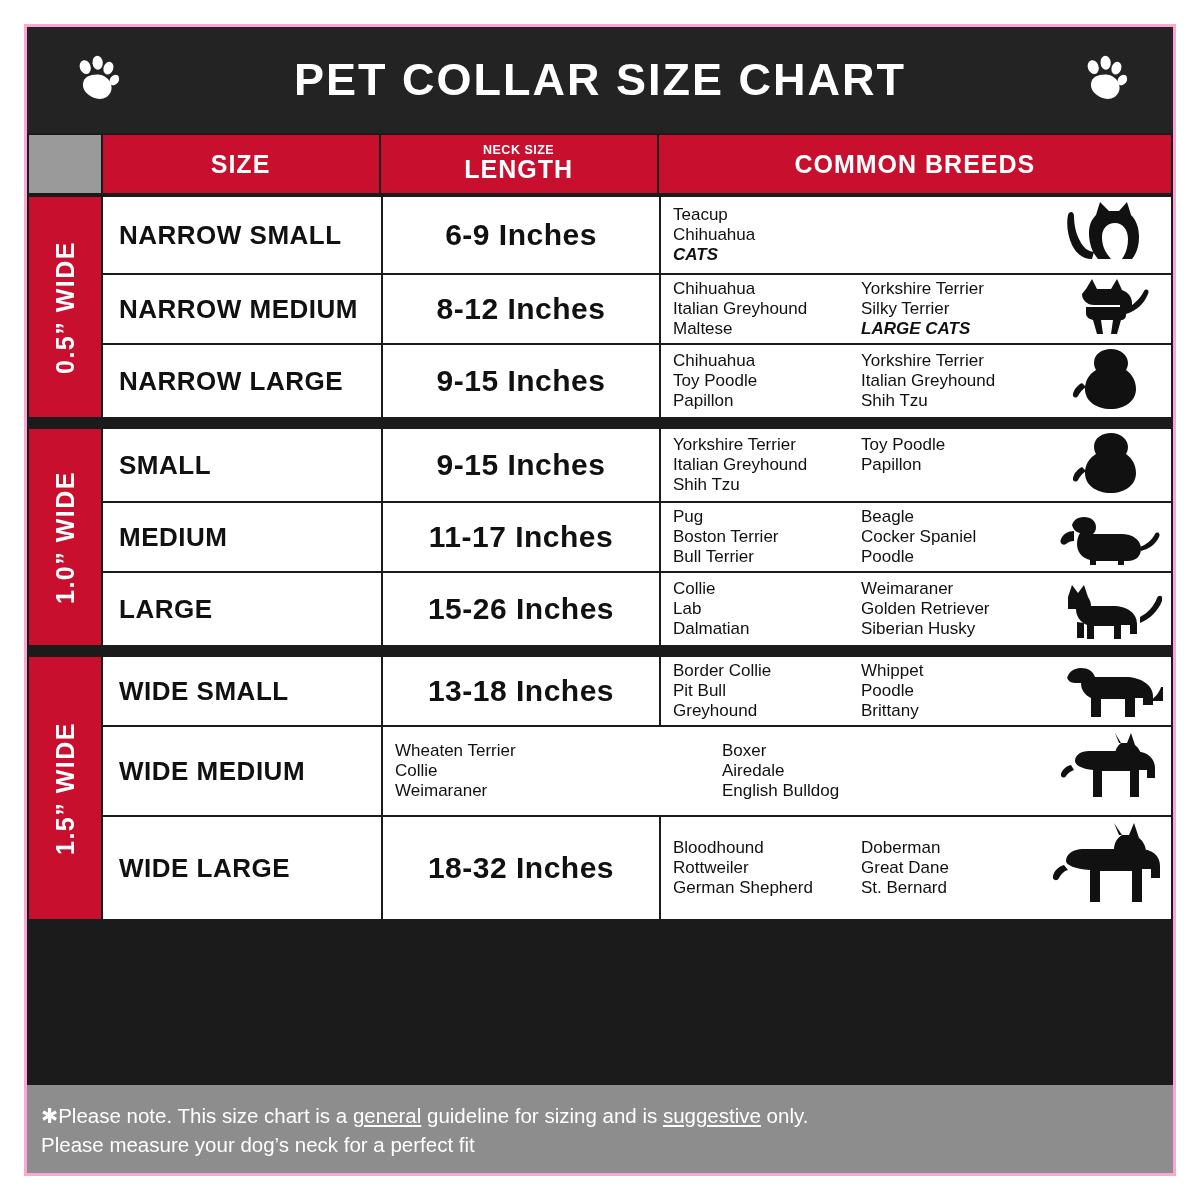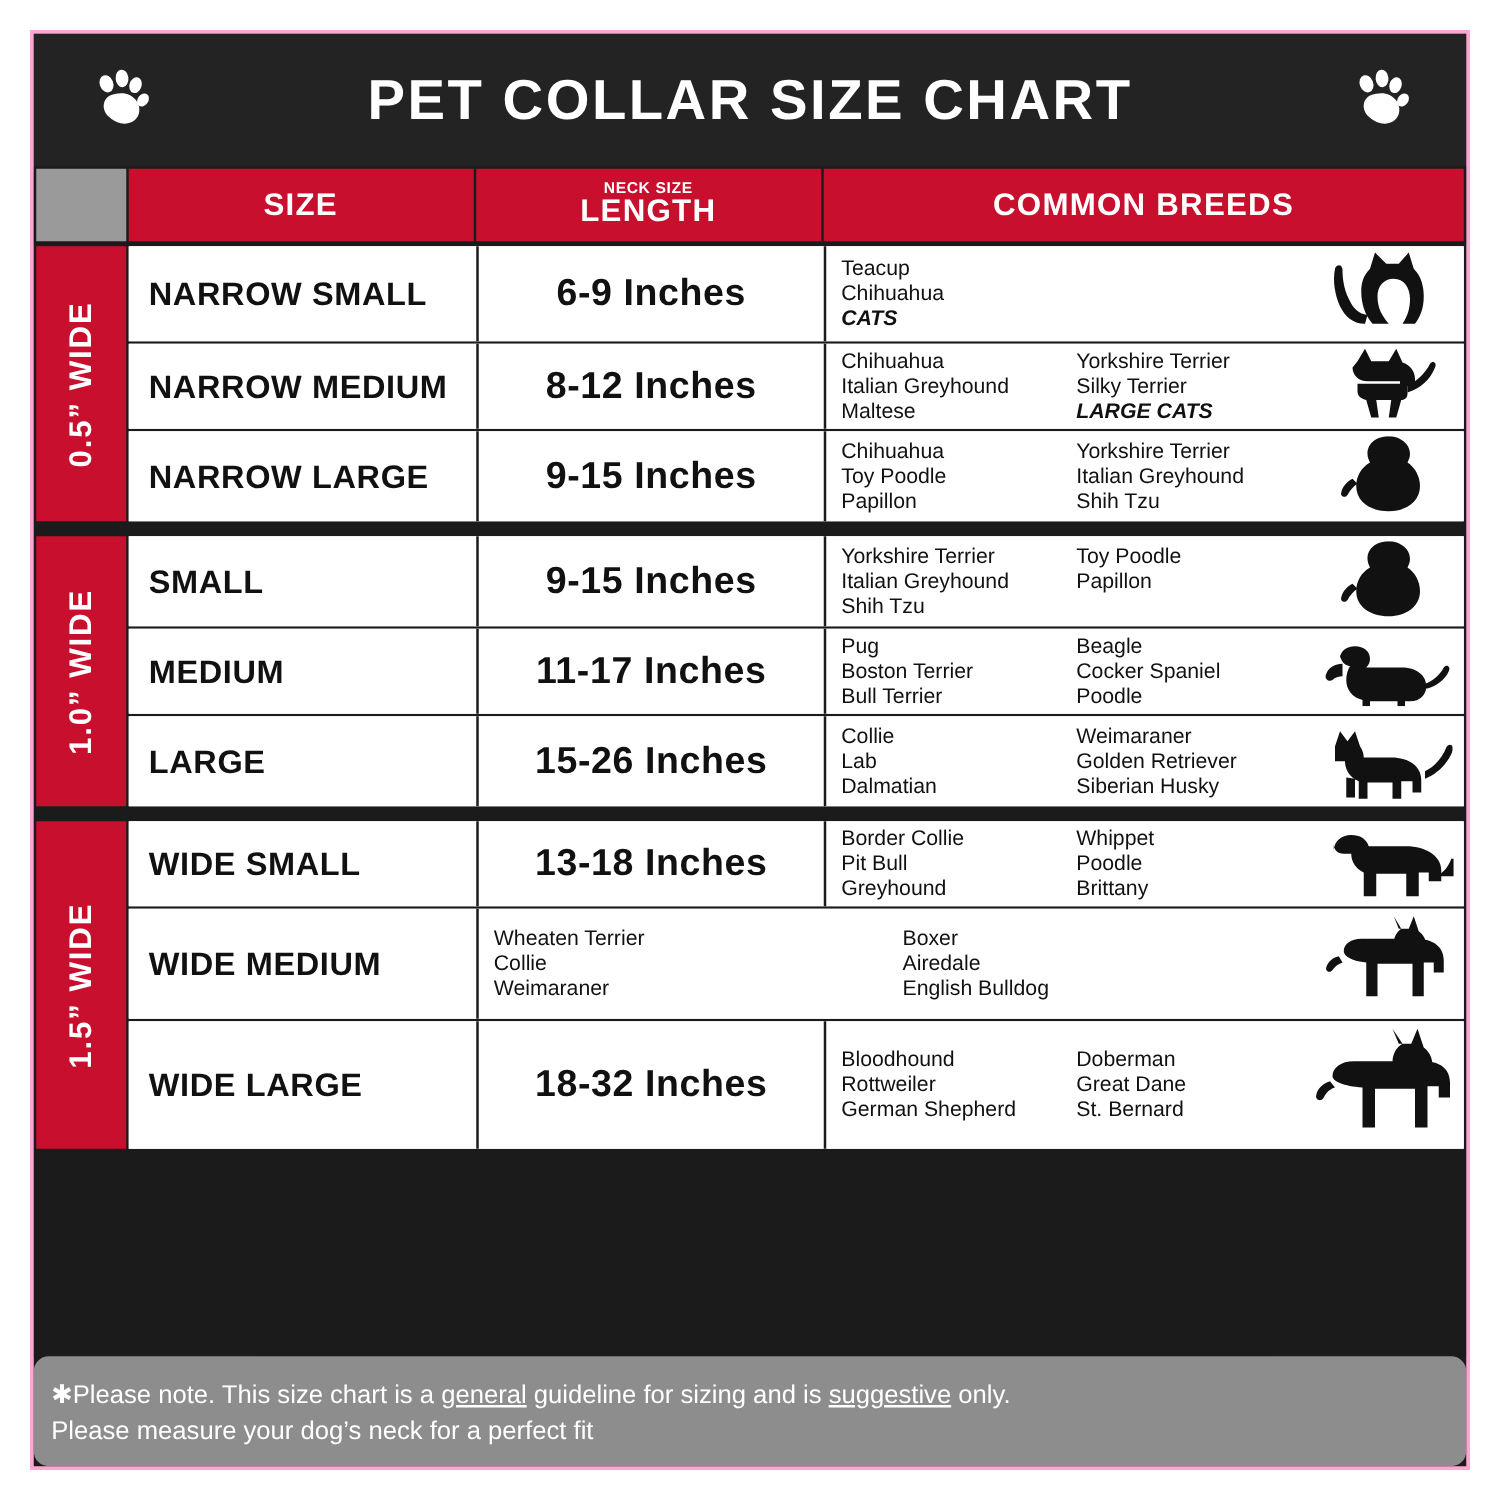--- a/index.html
+++ b/index.html
@@ -157,21 +157,20 @@
 
   
   .footer {
     flex: 0 0 auto;
     background: #8d8d8d;
     color: #ffffff;
     font-size: 20.5px;
     line-height: 1.42;
     padding: 16px 14px 14px 14px;
     font-weight: 500;
-    border-radius: 12px;
   }
   .footer u { text-decoration: underline; }
 </style>
 </head>
 <body>
 
 <div class="page">
   <div class="frame">
 
     <div class="header">

